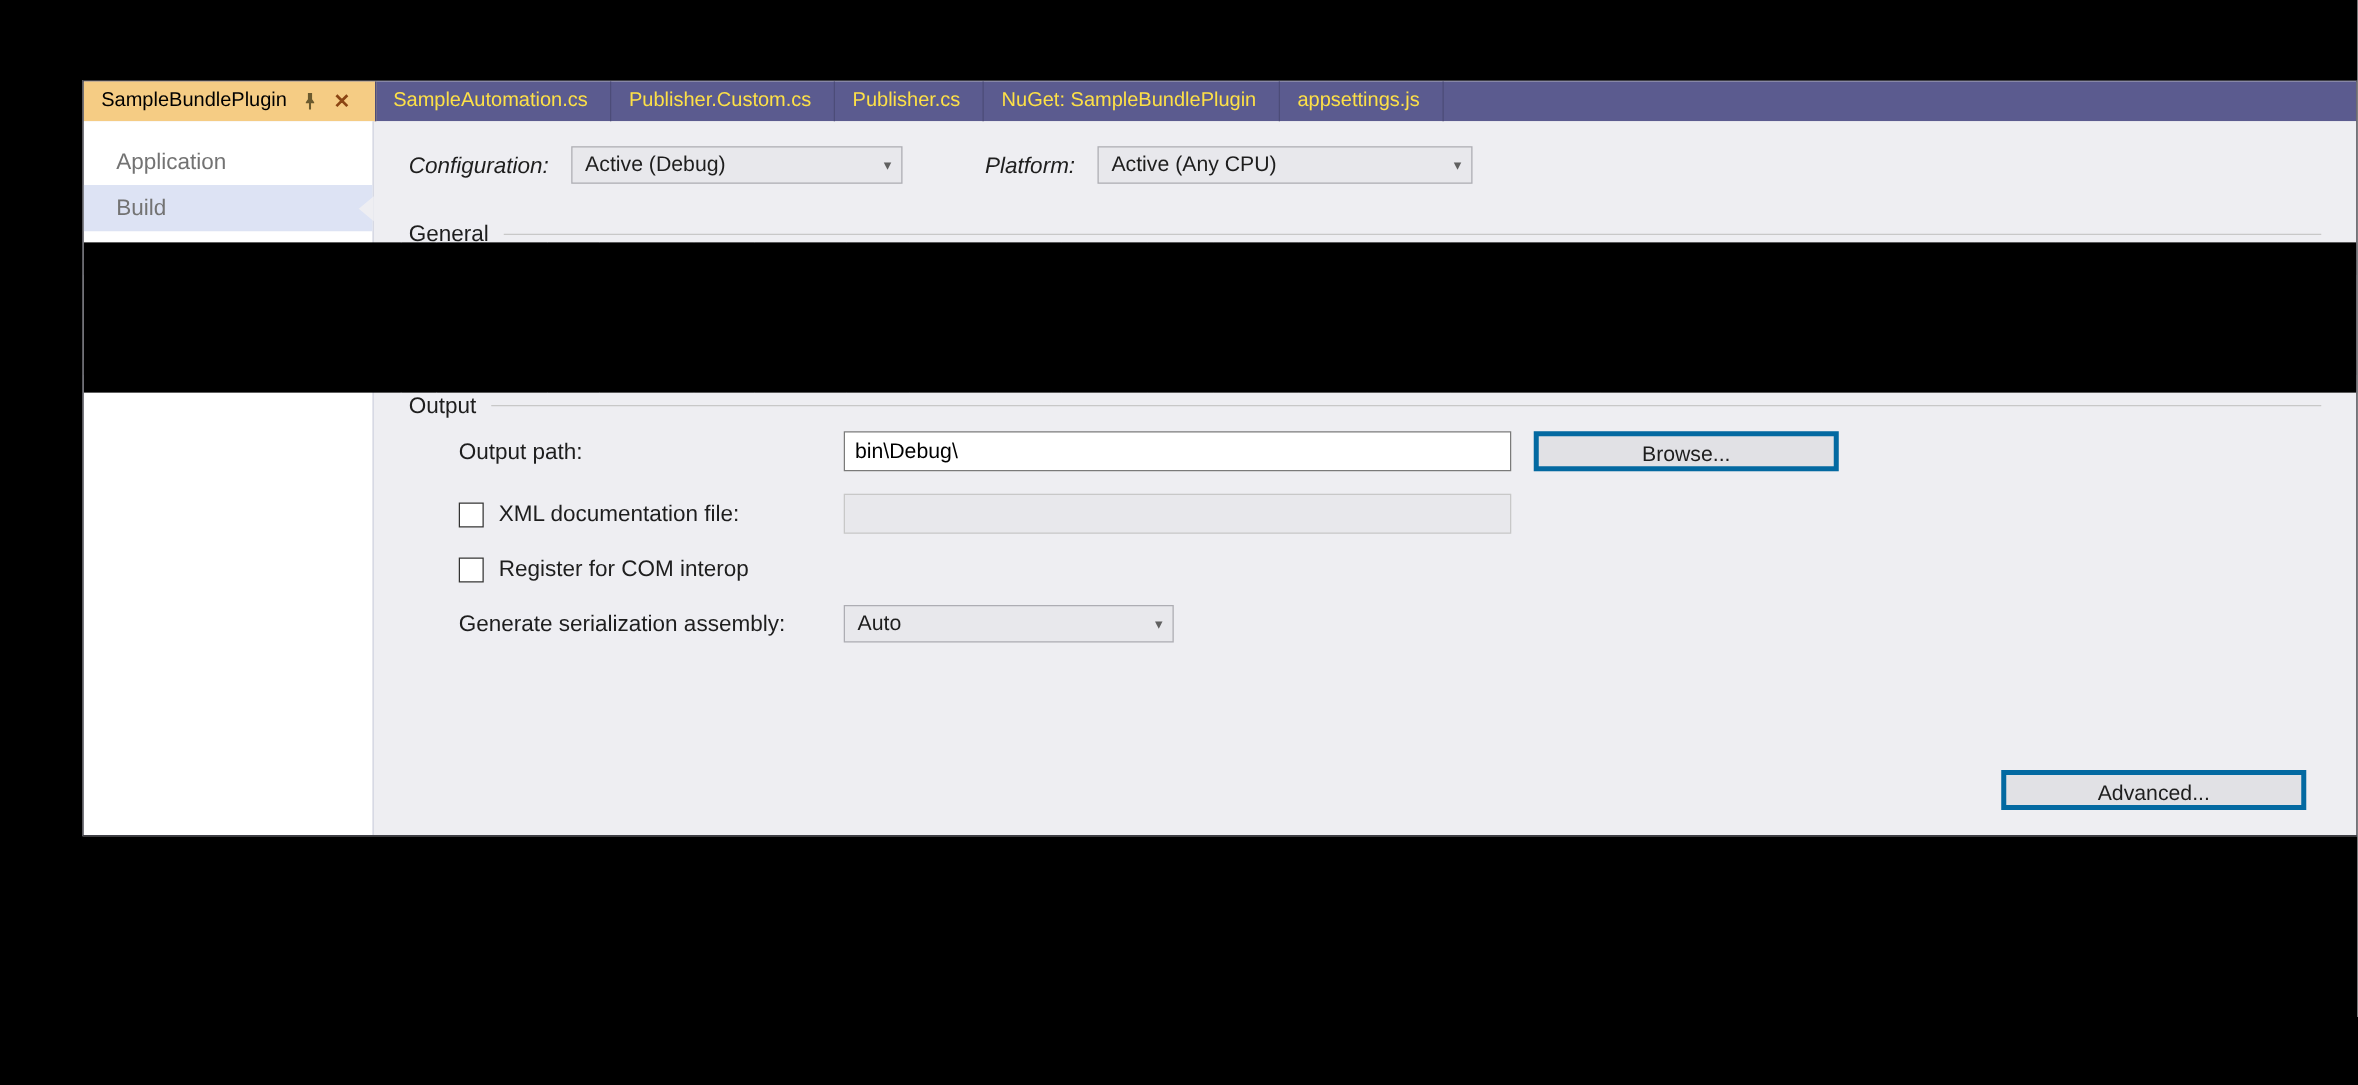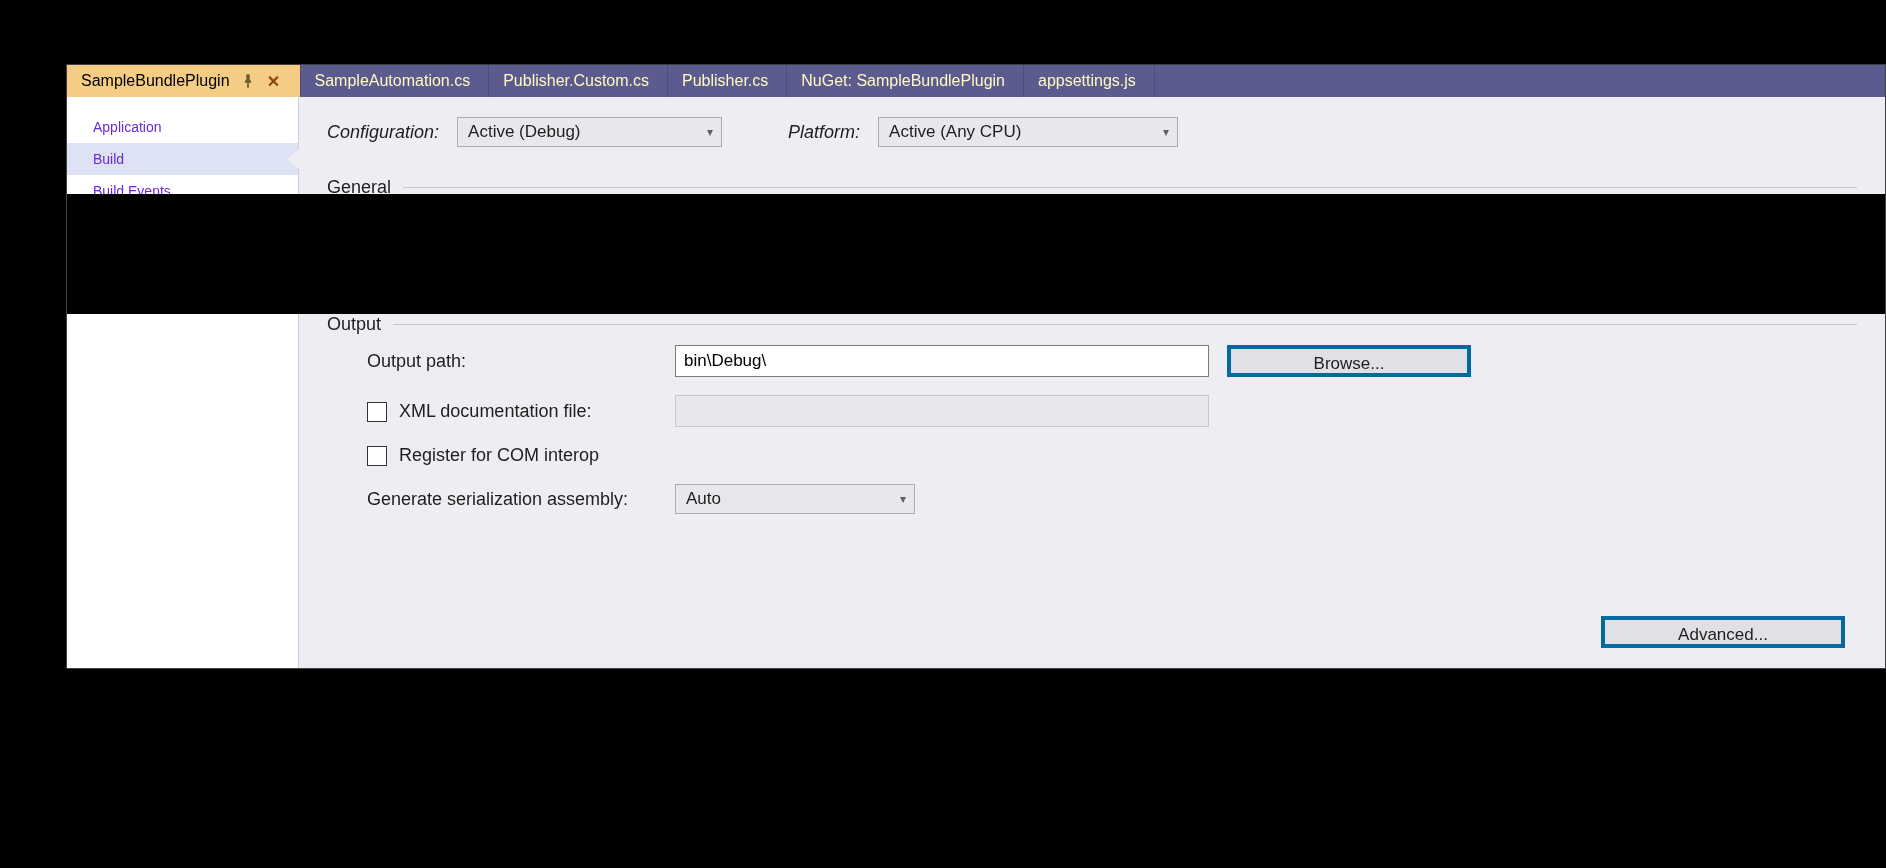--- a/index.html
+++ b/index.html
@@ -21,21 +21,21 @@
     display: flex;
     height: 32px;
     background: #5b5b8f;
     font-size: 16px;
     align-items: stretch;
   }
   .tab {
     display: flex;
     align-items: center;
     padding: 0 18px 0 14px;
-    color: #fef9c3;
+    color: #fde047;
     border-right: 1px solid #4c4c78;
     white-space: nowrap;
     cursor: default;
   }
   .tab.active {
     background: #f5cc84;
     color: #000;
     gap: 10px;
   }
   .tab .pin, .tab .close {
@@ -53,22 +53,22 @@
     background: #eeeef2;
   }
 
   .sidebar {
     width: 232px;
     background: #fff;
     border-right: 1px solid #cccedb;
     padding-top: 14px;
   }
   .side-item {
-    font-size: 14px;
-    color: #6d28d9;
+    font-size: 18px;
+    color: #737373;
     padding: 8px 10px 8px 26px;
     cursor: default;
     position: relative;
   }
   .side-item.selected {
     background: #dde3f4;
   }
   .side-item.selected::after {
     content: "";
     position: absolute;
@@ -102,21 +102,21 @@
     align-items: center;
     justify-content: space-between;
     height: 30px;
     background: #e8e8ec;
     border: 1px solid #adadb3;
     padding: 0 8px 0 10px;
     font-size: 17px;
   }
   .combo.w265 { width: 265px; }
   .combo.w260 { width: 300px; }
-  .combo.w240 { width: 240px; }
+  .combo.w240 { width: 264px; }
   .chev { color: #606060; font-size: 12px; }
 
   .section-head {
     display: flex;
     align-items: center;
     gap: 12px;
     font-size: 18px;
     color: #1e1e1e;
   }
   .section-head .line {

